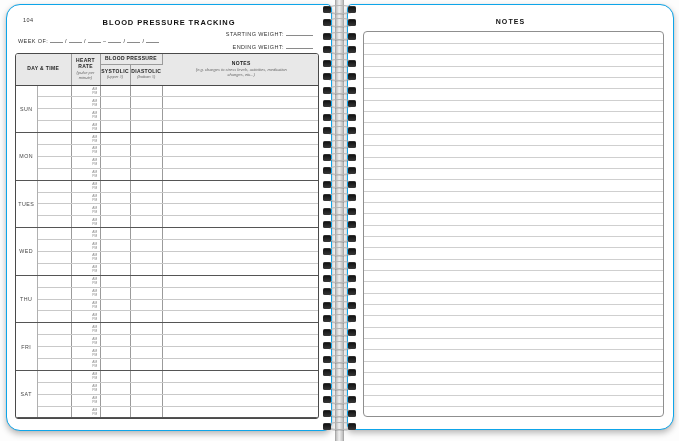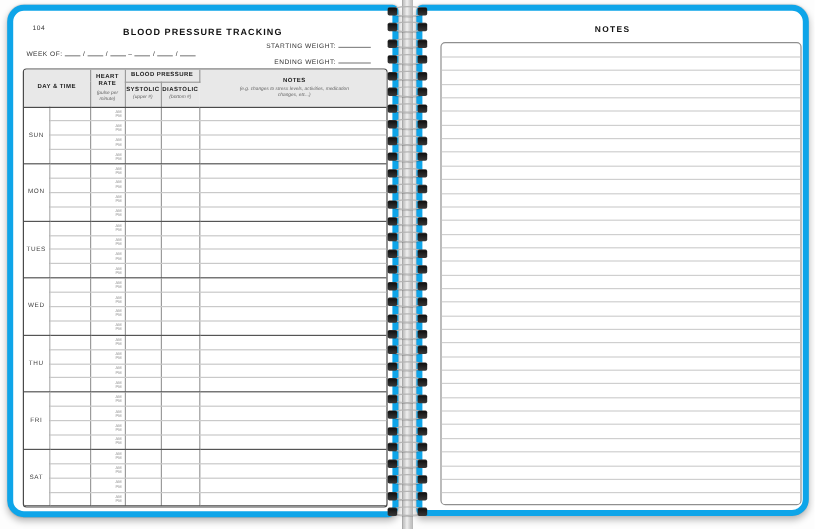--- a/index.html
+++ b/index.html
@@ -1,20 +1,20 @@
 <!DOCTYPE html>
 <html><head>
 <meta charset="utf-8">
 <style>
   * { margin:0; padding:0; box-sizing:border-box; }
   body { font-family:"Liberation Sans", sans-serif; background:#fff; }
   .scene { position:relative; width:679px; height:441px; background:#fdfdfd; overflow:hidden; }
 
   
-  .page { position:absolute; top:4px; background:#fff; border:5px solid #0ea5e9;
+  .page { position:absolute; top:4px; background:#fff; border:1px solid #0ea5e9;
           box-shadow:0 3px 6px rgba(0,0,0,.28), 0 0 1px rgba(0,0,0,.12); }
   .left-page  { left:6px;  width:326px; height:427px; border-radius:14px 5px 9px 14px; }
   .right-page { left:347px; width:327px; height:426px; border-radius:5px 14px 14px 5px; }
 
   
   .page-num { position:absolute; left:16px; top:12px; font-size:5.5px; letter-spacing:.5px; color:#333; }
   .bp-title { position:absolute; left:0; right:0; top:13px; text-align:center;
               font-size:7.5px; font-weight:bold; letter-spacing:.9px; color:#111; }
   .week-row { position:absolute; left:11px; top:33px; display:inline-flex; align-items:baseline;
               gap:2px; font-size:5.5px; letter-spacing:.4px; color:#333; white-space:nowrap; }

